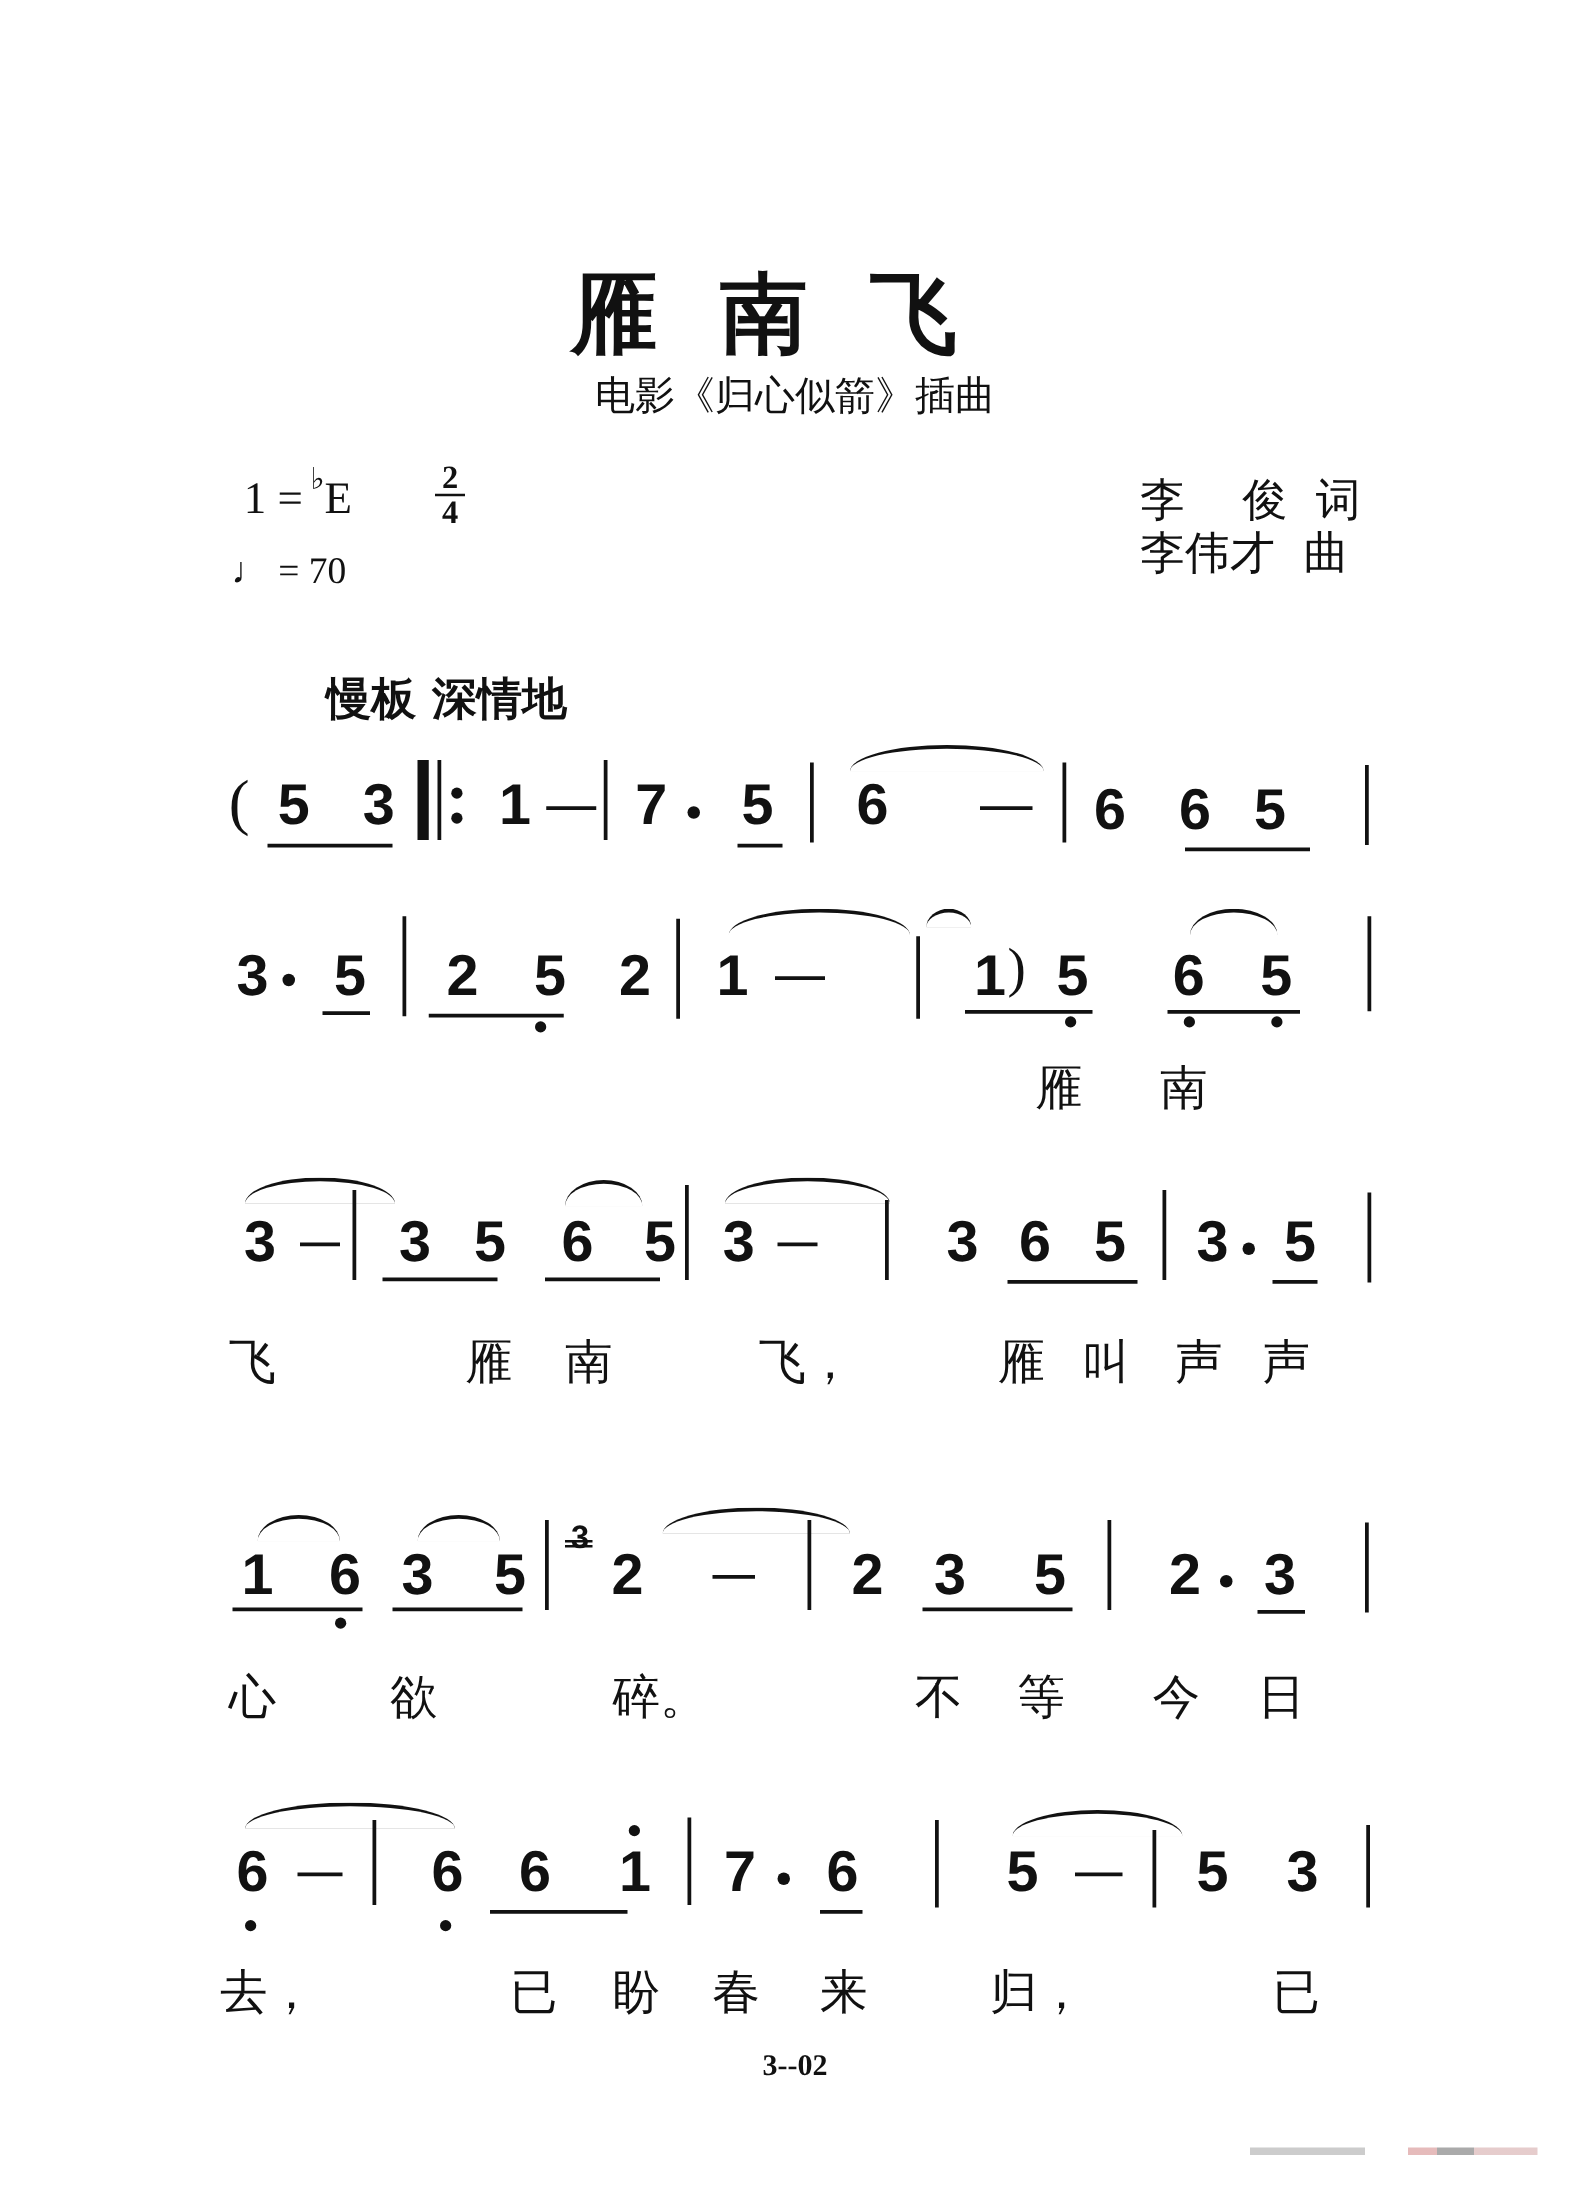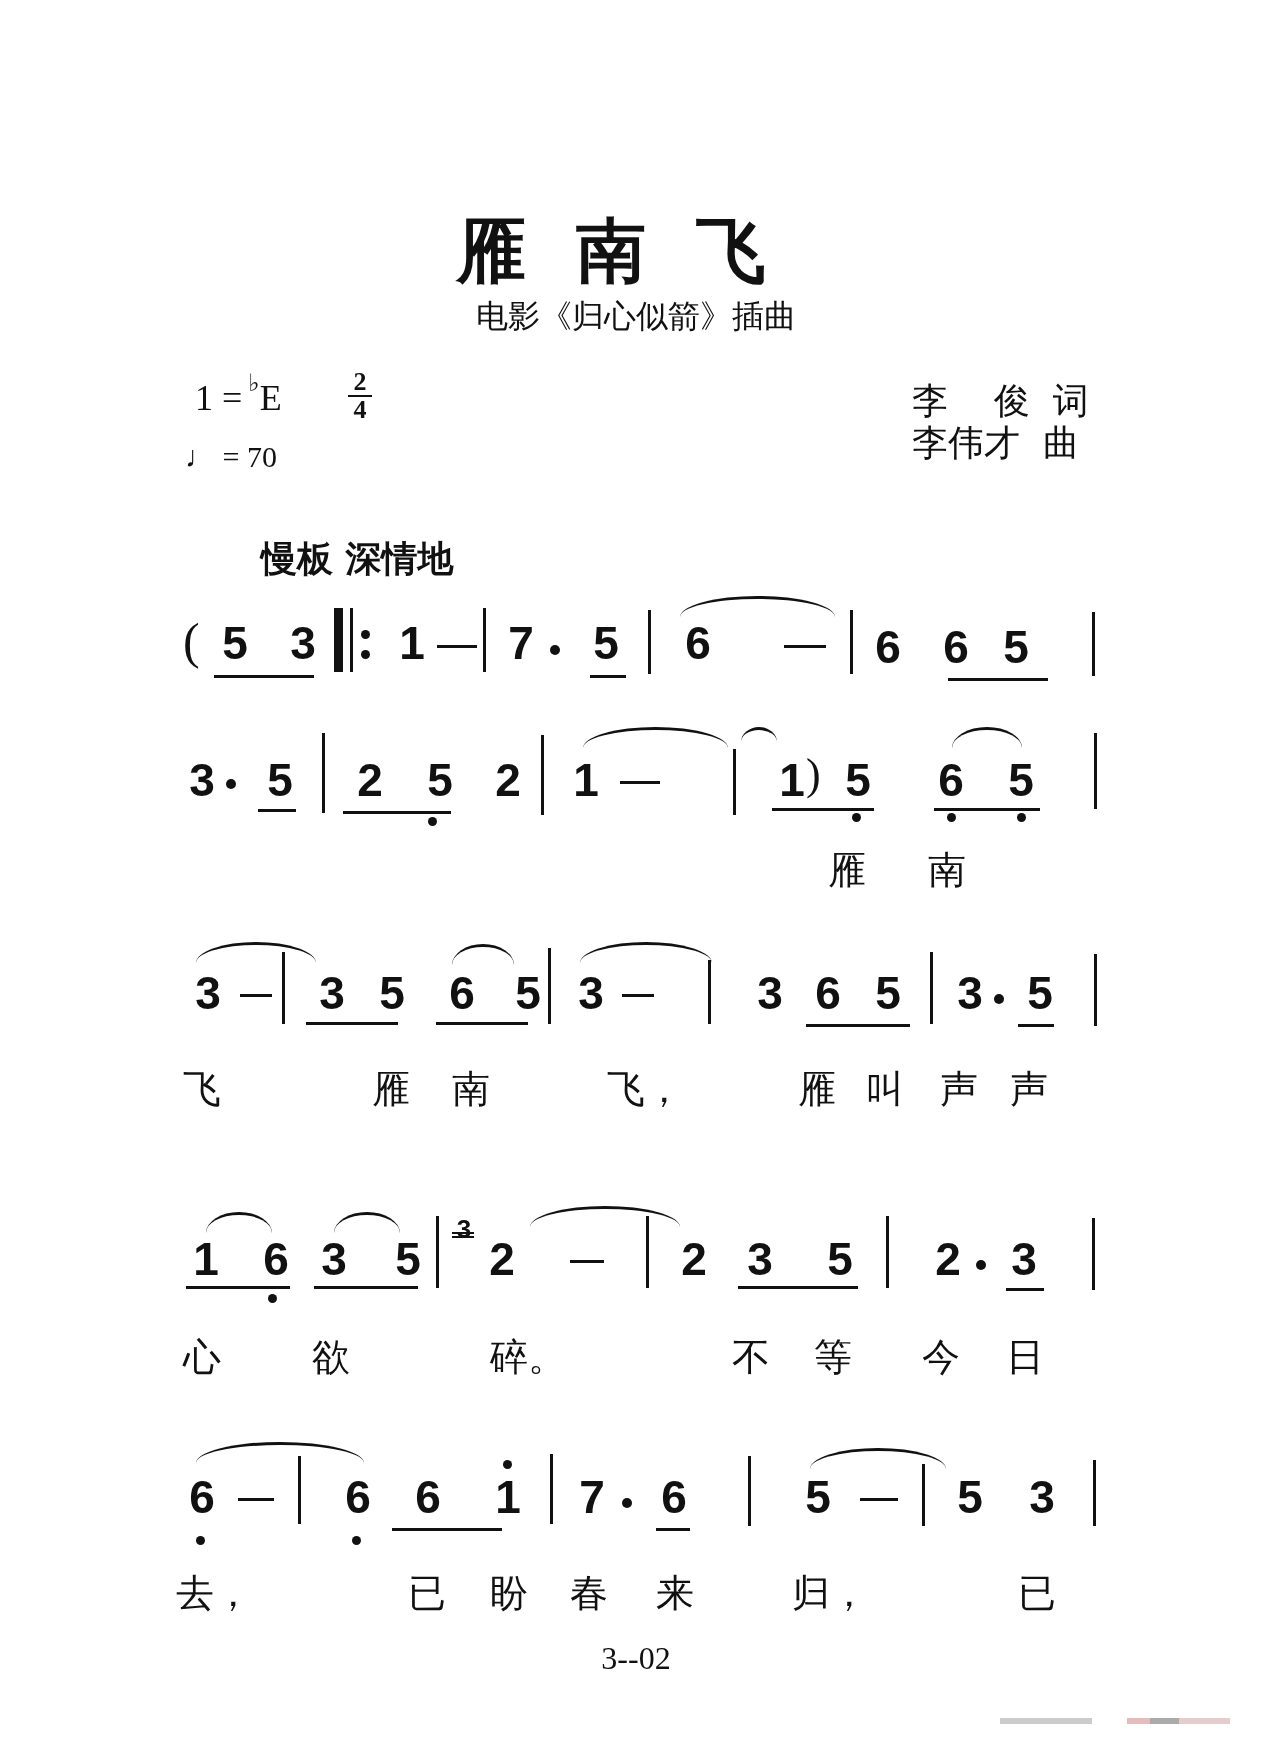--- a/index.html
+++ b/index.html
@@ -24,21 +24,21 @@
        line-height:50px; width:36px; text-align:center; }
   .dash { position:absolute; height:3px; background:#111; width:36px; }
   .bl { position:absolute; width:3px; background:#111; height:64px; }
   .ul { position:absolute; height:3px; background:#111; }
   .dot { position:absolute; width:9px; height:9px; border-radius:50%; background:#111; }
   .aug { position:absolute; width:10px; height:10px; border-radius:50%; background:#111; }
   .slur { position:absolute; border-top:3px solid #111; border-radius:50% 50% 0 0 / 100% 100% 0 0; height:18px; }
   .lyr { position:absolute; font-family:"DejaVu Serif", serif; font-size:38px; }
   .paren { position:absolute; font-family:"Liberation Serif", serif; font-size:50px; }
   .page { left:0; width:1272px; top:1640px; text-align:center; font-family:"Liberation Serif", serif;
-          font-weight:normal; font-size:32px; }
+          font-weight:bold; font-size:24px; }
   .wm { left:1000px; top:1718px; width:230px; height:6px;
         background:linear-gradient(90deg,#999 0 40%, #fff 40% 55%, #c77 55% 65%, #555 65% 78%, #c99 78% 100%);
         opacity:.5; }
 </style>
 </head>
 <body>
 
 <div class="abs title">雁南飞</div>
 <div class="abs subtitle">电影《归心似箭》插曲</div>
 

